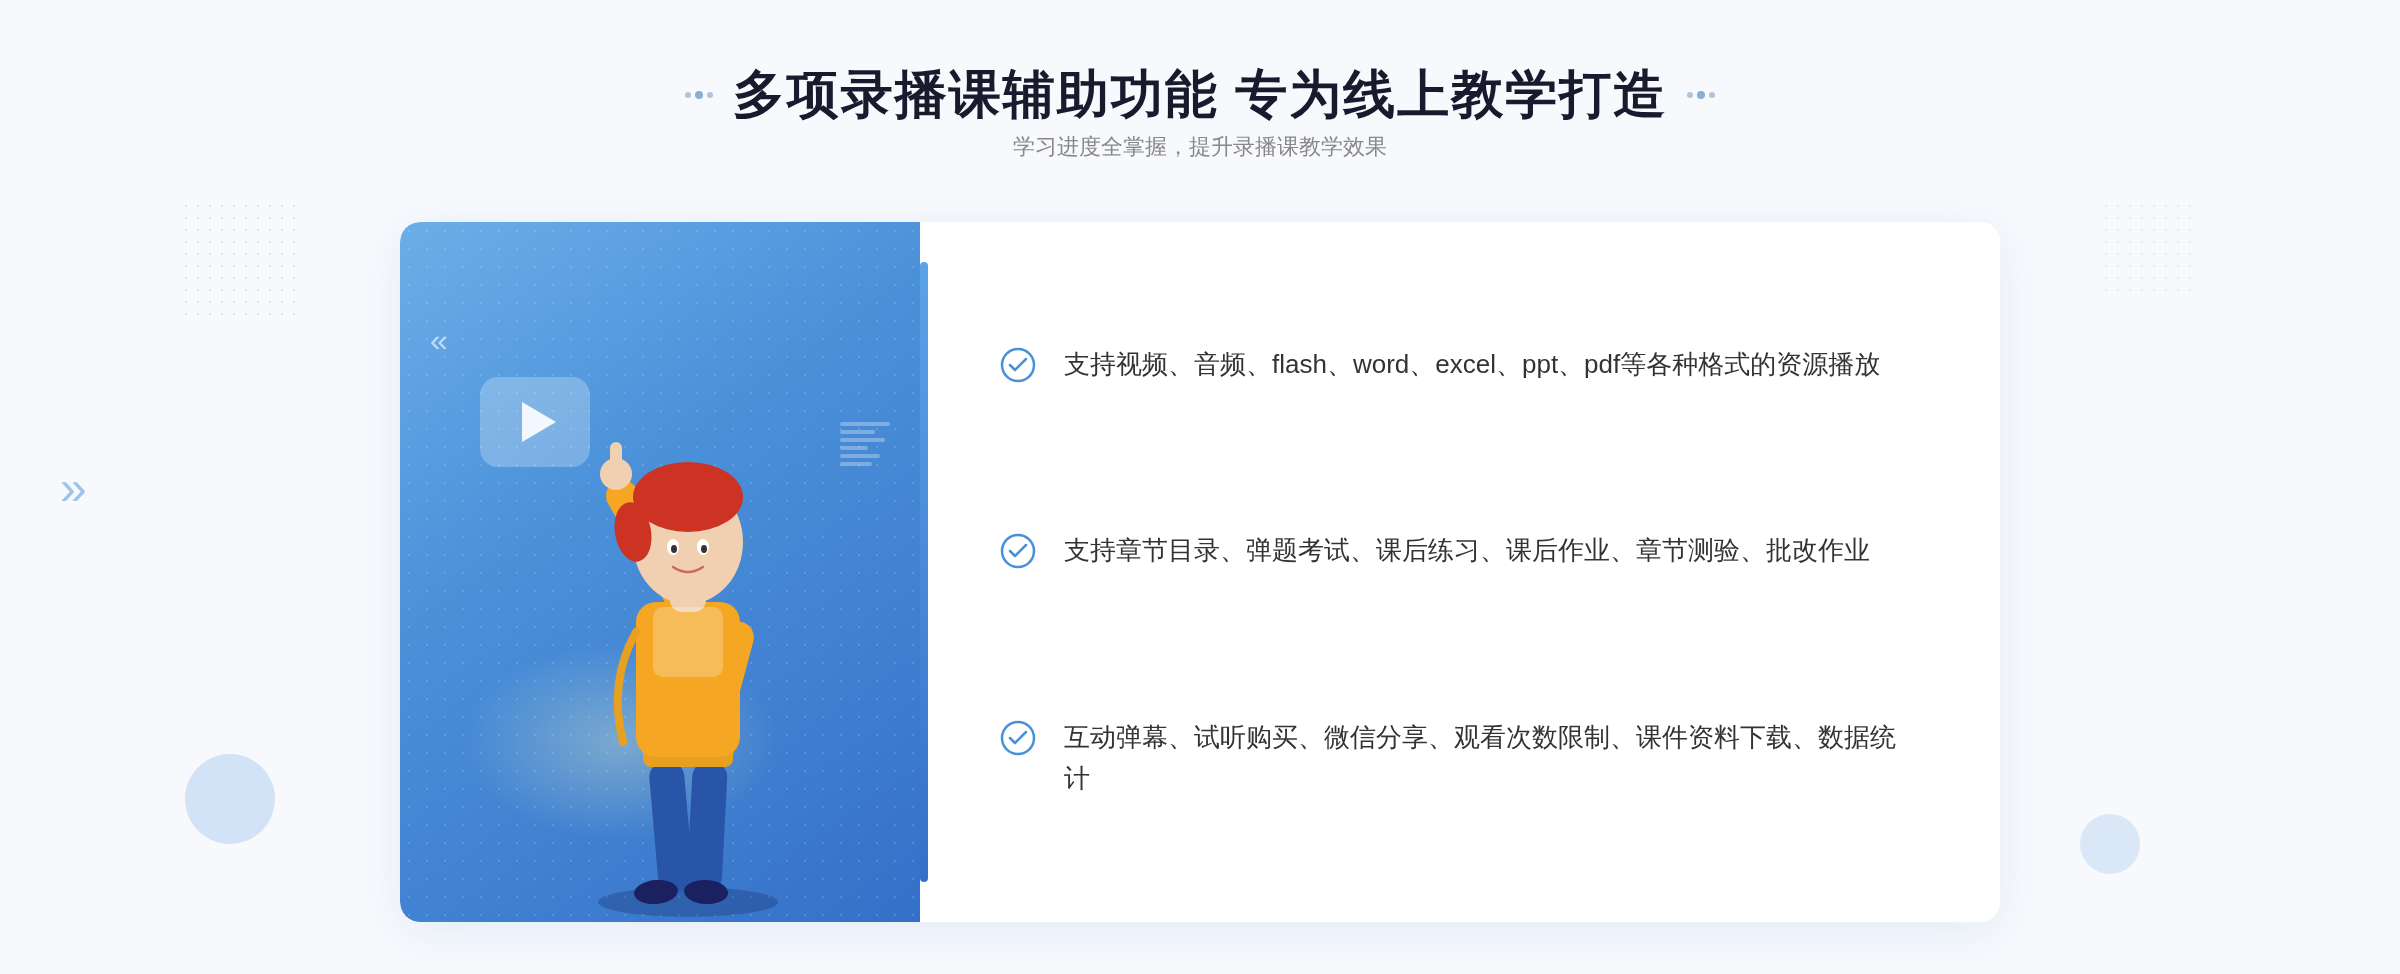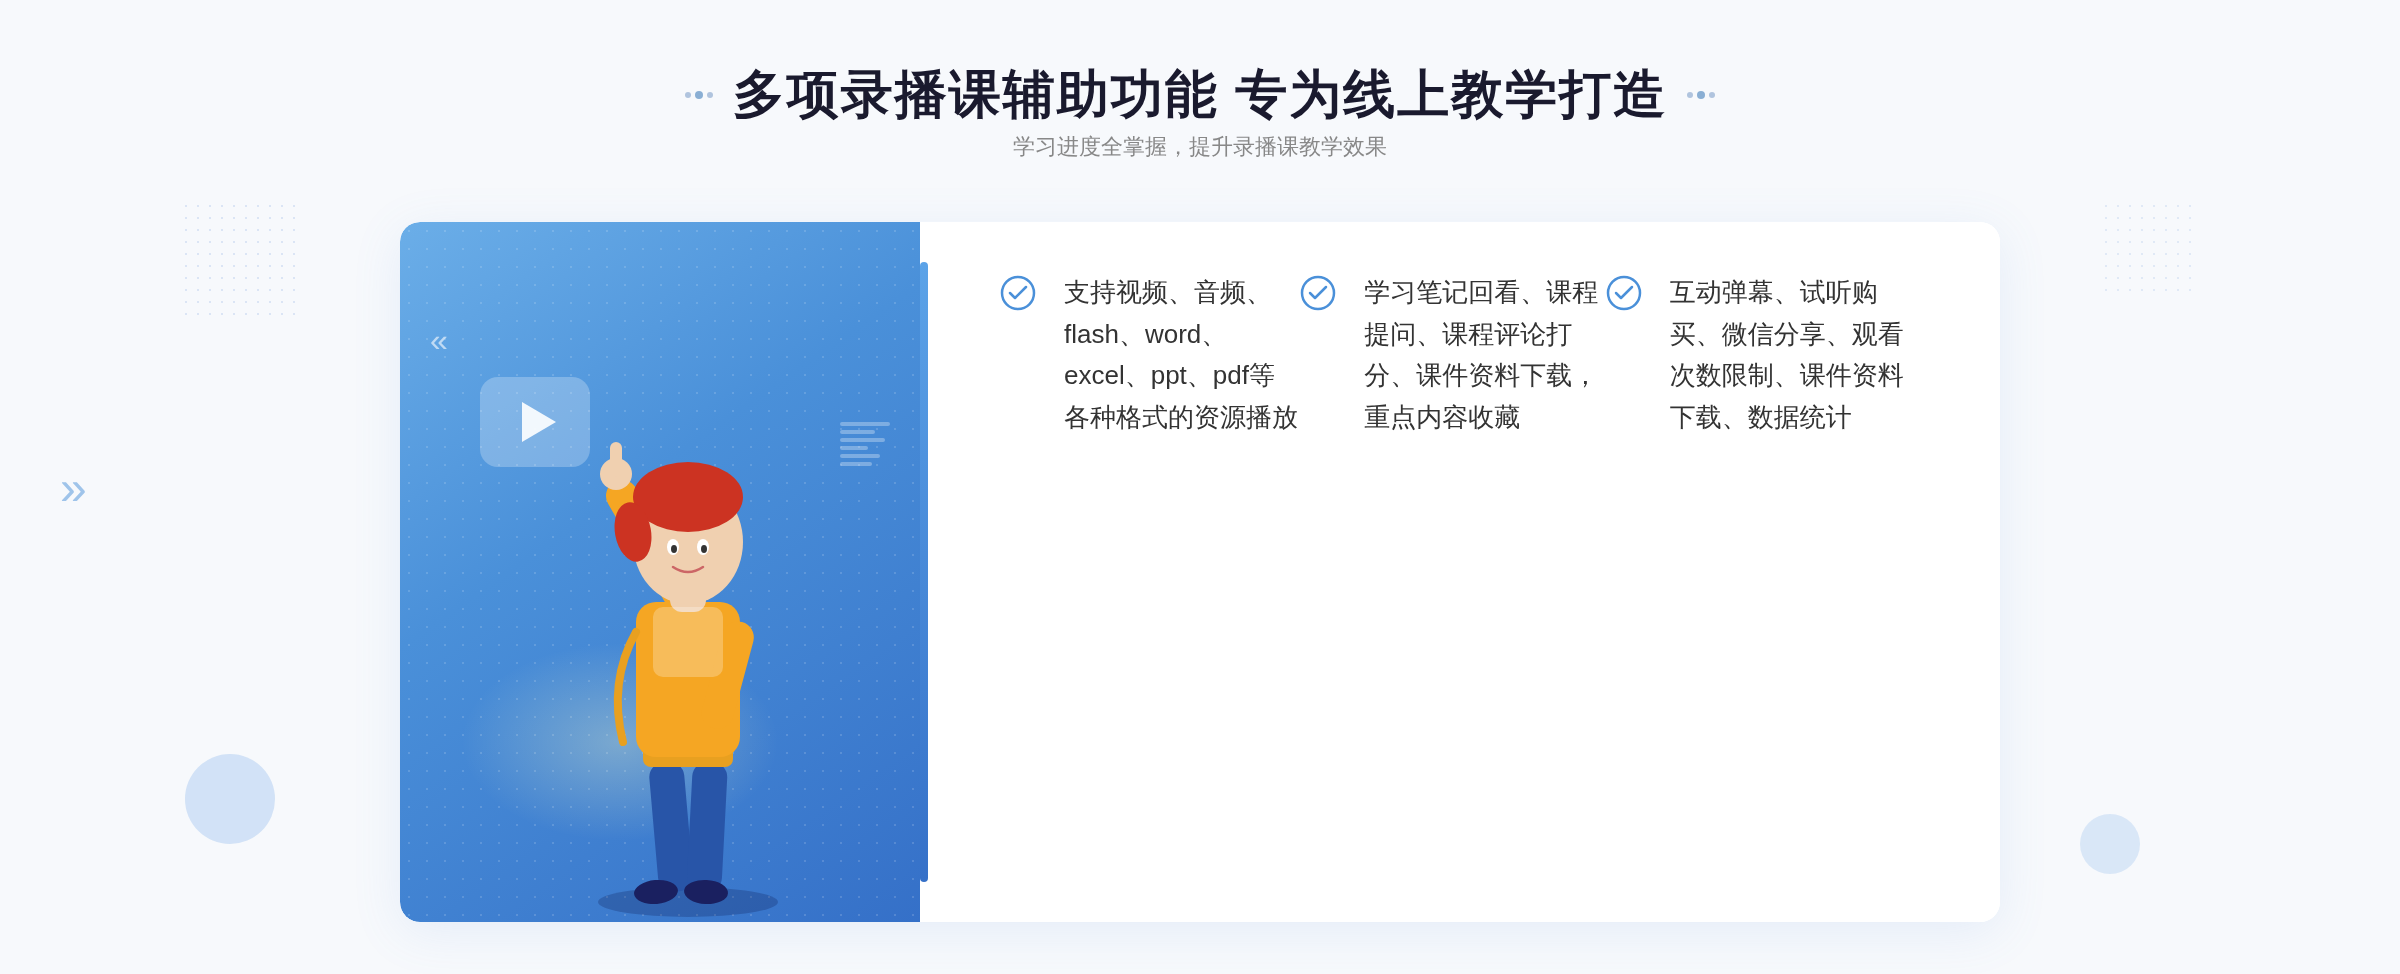--- a/index.html
+++ b/index.html
@@ -184,21 +184,21 @@
       border-bottom: 20px solid transparent;
       border-left: 34px solid rgba(255,255,255,0.9);
       margin-left: 8px;
     }
 
     
     .features-panel {
       flex: 1;
       padding: 50px 80px;
       display: flex;
-      flex-direction: row;
+      flex-direction: column;
       justify-content: space-around;
       background: #ffffff;
     }
 
     .feature-item {
       display: flex;
       align-items: flex-start;
       gap: 28px;
     }
 
@@ -383,30 +383,30 @@
       <div class="feature-item">
         <div class="check-icon">
           <svg viewBox="0 0 36 36" fill="none" xmlns="http://www.w3.org/2000/svg">
             <circle cx="18" cy="18" r="16" stroke="#4a90d9" stroke-width="2.5" fill="none"></circle>
             <path d="M10 18 L15 23 L26 12" stroke="#4a90d9" stroke-width="2.5" stroke-linecap="round" stroke-linejoin="round"></path>
           </svg>
         </div>
         <span class="feature-text">支持视频、音频、flash、word、excel、ppt、pdf等各种格式的资源播放</span>
       </div>
 
-
       <div class="feature-item">
         <div class="check-icon">
           <svg viewBox="0 0 36 36" fill="none" xmlns="http://www.w3.org/2000/svg">
             <circle cx="18" cy="18" r="16" stroke="#4a90d9" stroke-width="2.5" fill="none"></circle>
             <path d="M10 18 L15 23 L26 12" stroke="#4a90d9" stroke-width="2.5" stroke-linecap="round" stroke-linejoin="round"></path>
           </svg>
         </div>
-        <span class="feature-text">学习笔记回看、课程提问、课程评论打分、课件资料下载，重点内容收藏</span>
-      </div>
+        <span class="feature-text">支持章节目录、弹题考试、课后练习、课后作业、章节测验、批改作业</span>
+      </div>
+
 
       <div class="feature-item">
         <div class="check-icon">
           <svg viewBox="0 0 36 36" fill="none" xmlns="http://www.w3.org/2000/svg">
             <circle cx="18" cy="18" r="16" stroke="#4a90d9" stroke-width="2.5" fill="none"></circle>
             <path d="M10 18 L15 23 L26 12" stroke="#4a90d9" stroke-width="2.5" stroke-linecap="round" stroke-linejoin="round"></path>
           </svg>
         </div>
         <span class="feature-text">互动弹幕、试听购买、微信分享、观看次数限制、课件资料下载、数据统计</span>
       </div>

